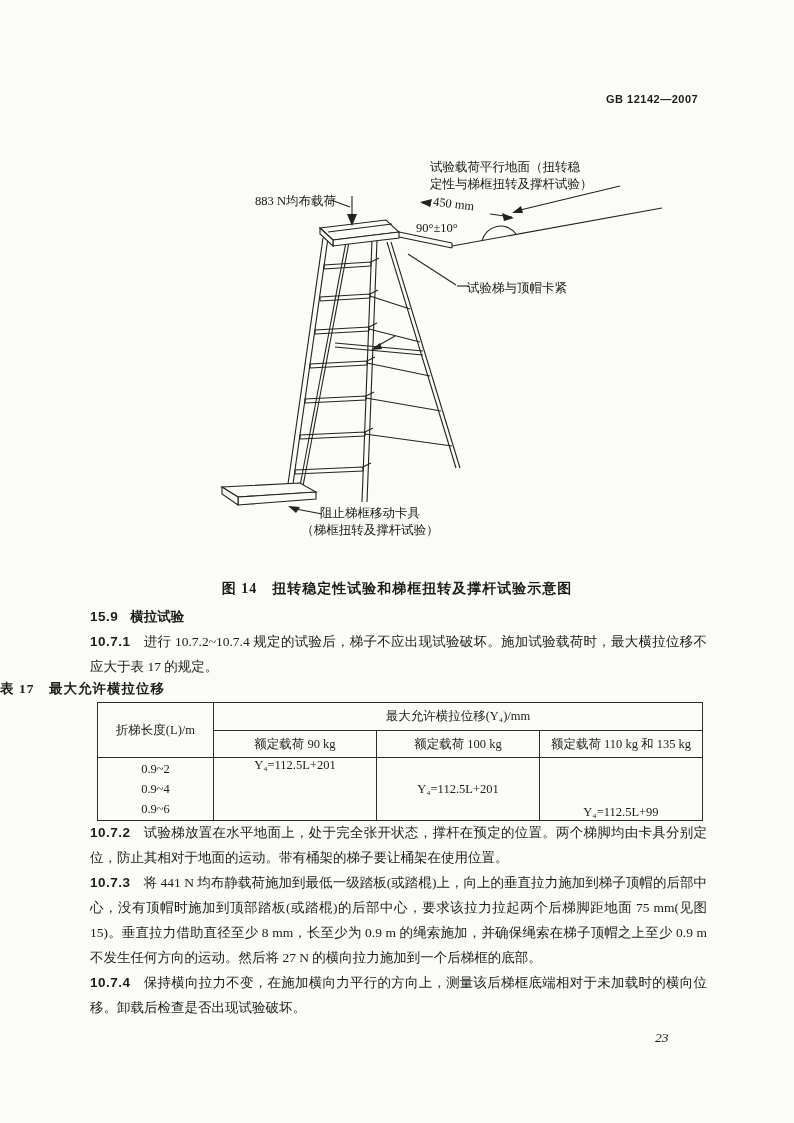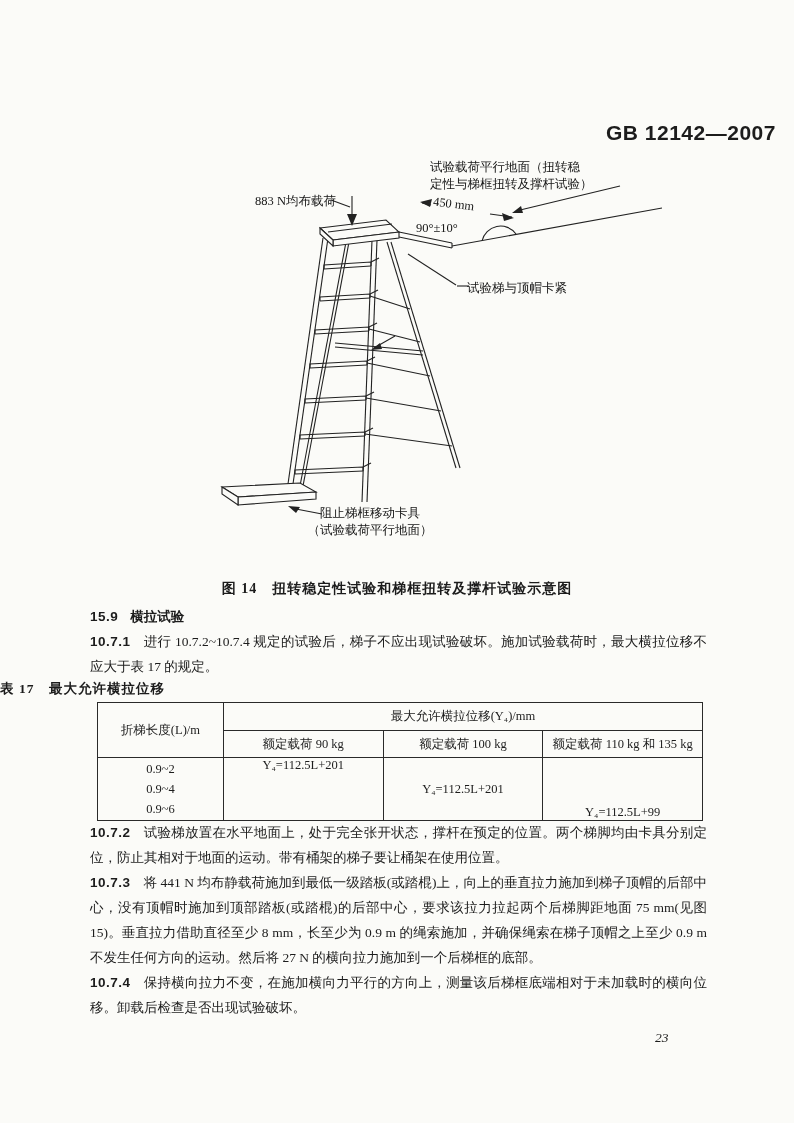--- a/index.html
+++ b/index.html
@@ -7,21 +7,21 @@
     width:794px;height:1123px;position:relative;
     background:#fbfbf8;color:#1c1c1c;
     font-family:"Liberation Serif","DejaVu Sans",serif;
     overflow:hidden;
   }
   .abs{position:absolute;}
   
   .std-code{
     top:93px;left:606px;width:110px;
     font-family:"Liberation Sans","DejaVu Sans",sans-serif;
-    font-weight:bold;font-size:21px;letter-spacing:.5px;white-space:nowrap;margin-top:28px;
+    font-weight:bold;font-size:11px;letter-spacing:.5px;white-space:nowrap;
   }
   
   .fig-svg{top:150px;left:150px;}
   .fig-svg line,.fig-svg path,.fig-svg polyline{stroke:#222;stroke-width:1.1;fill:none;}
   .fig-svg polygon.face{stroke:#222;stroke-width:1.1;fill:#fbfbf8;}
   .fig-svg polygon.solid{fill:#222;stroke:none;}
   .fig-label{
     font-size:12.5px;line-height:16.5px;white-space:nowrap;
     font-family:"Liberation Serif","DejaVu Sans",serif;color:#151515;
   }
@@ -53,21 +53,21 @@
   
   .tbl-title{
     top:680px;left:0;width:794px;
     font-weight:bold;font-size:13.5px;letter-spacing:1px;
   }
   table.gb{
     position:absolute;top:702px;left:97px;width:606px;
     border-collapse:collapse;table-layout:fixed;
     font-size:12.5px;color:#1c1c1c;
   }
-  table.gb td{border:1px solid #2a2a2a;text-align:center;padding:0 8px;}
+  table.gb td{border:1px solid #2a2a2a;text-align:center;padding:0 3px;}
   table.gb{border:1.6px solid #222;}
   td.h1{width:18%;}
   td.g{height:27px;}
   td.sub{height:26px;}
   td.bodycell{height:62px;}
   .lenlines div{line-height:20px;}
   td.f-top{vertical-align:top;padding-top:3px;}
   td.f-mid{vertical-align:middle;}
   td.f-bot{vertical-align:bottom;padding-bottom:5px;}
   .pagenum{top:1030px;left:655px;font-size:13.5px;font-style:italic;}
@@ -185,21 +185,21 @@
 <div class="abs fig-label lbl-testload">
   <div>试验载荷平行地面（扭转稳</div>
   <div>定性与梯框扭转及撑杆试验）</div>
 </div>
 <div class="abs fig-label lbl-883">883 N均布载荷</div>
 <div class="abs fig-label lbl-450">450 mm</div>
 <div class="abs fig-label lbl-angle">90°±10°</div>
 <div class="abs fig-label lbl-capclamp">试验梯与顶帽卡紧</div>
 <div class="abs fig-label lbl-bottom">
   <div>阻止梯框移动卡具</div>
-  <div>（试验载荷平行地面）</div>
+  <div>（梯框扭转及撑杆试验）</div>
 </div>
 
 <div class="abs fig-caption">图 14　扭转稳定性试验和梯框扭转及撑杆试验示意图</div>
 
 <p class="para sec-head">
   <span class="pnum">15.9</span><span style="font-family:Liberation Mono, monospace;">横拉试验</span>
 </p>
 
 <p class="para p1071">
   <span class="pnum">10.7.1</span><span>进行 10.7.2~10.7.4 规定的试验后，梯子不应出现试验破坏。施加试验载荷时，最大横拉位移不应大于表 17 的规定。</span>

